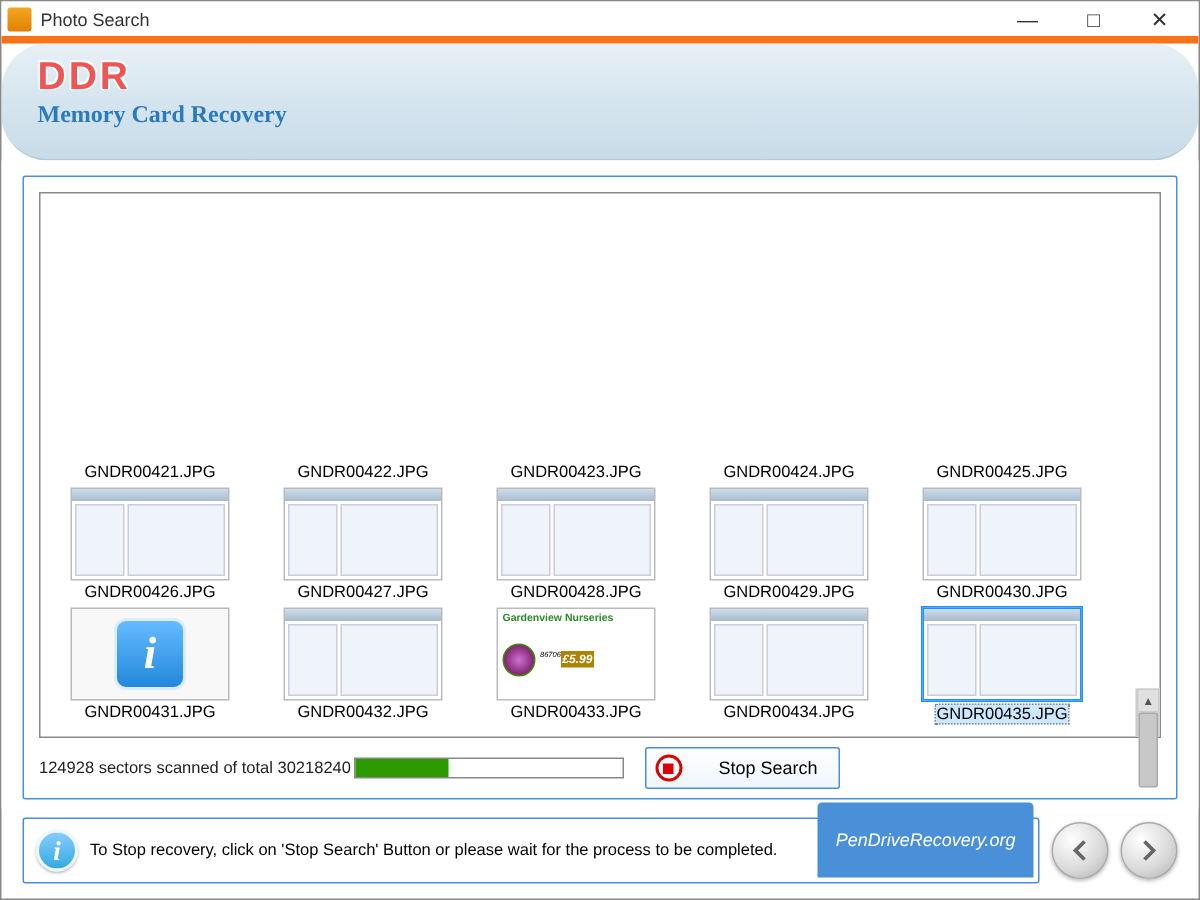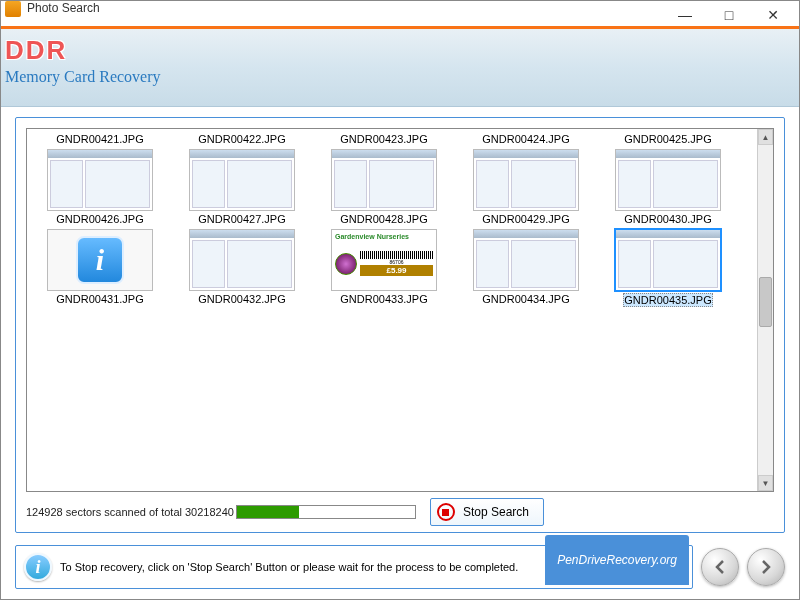--- a/index.html
+++ b/index.html
@@ -1,58 +1,58 @@
 <!DOCTYPE html>
 <html><head>
 <meta charset="utf-8">
 <style>
 * { box-sizing: border-box; margin: 0; padding: 0; }
 body { font-family: 'Segoe UI', Tahoma, sans-serif; font-size: 11px; background: #fff; width: 800px; height: 600px; overflow: hidden; }
 .window { width: 800px; height: 600px; border: 1px solid #888; display: flex; flex-direction: column; background: #fff; }
-.titlebar { height: 28px; background: #fff; display: flex; align-items: flex-start; padding: 0 4px; border-bottom: 3px solid #f97316; }
+.titlebar { height: 28px; background: #fff; display: flex; align-items: center; padding: 0 4px; border-bottom: 5px solid #f97316; }
 .titlebar .app-icon { width: 16px; height: 16px; background: linear-gradient(#f5a623, #e08000); border-radius: 2px; margin-right: 6px; }
 .titlebar .title { flex: 1; font-size: 12px; color: #333; }
 .titlebar .win-btn { width: 44px; height: 28px; display: flex; align-items: center; justify-content: center; font-size: 14px; color: #333; cursor: pointer; }
-.banner { height: 78px; background: linear-gradient(180deg, #e8f0f5 0%, #d5e5ef 50%, #c8dce8 100%); padding: 6px 4px; border-bottom: 1px solid #b0c8d8; position: relative; }
+.banner { height: 78px; background: linear-gradient(180deg, #e8f0f5 0%, #d5e5ef 50%, #c8dce8 100%); padding: 6px 24px; border-bottom: 1px solid #b0c8d8; position: relative; border-radius: 31px; }
 .banner .logo { font-family: Impact, sans-serif; font-size: 26px; letter-spacing: 2px; color: #e55; text-shadow: -1px -1px 0 #fff, 1px -1px 0 #fff, -1px 1px 0 #fff, 1px 1px 0 #fff; font-weight: bold; }
-.banner .subtitle { font-family: 'Comic Sans MS', cursive; font-size: 16px; color: #2a7ac0; font-weight: normal; margin-top: 2px; }
+.banner .subtitle { font-family: 'Comic Sans MS', cursive; font-size: 16px; color: #2a7ac0; font-weight: bold; margin-top: 2px; }
 .content { flex: 1; padding: 10px 14px 6px 14px; display: flex; flex-direction: column; background: #fff; }
 .results-panel { border: 1px solid #4a90d9; border-radius: 2px; flex: 1; display: flex; flex-direction: column; padding: 10px 10px 6px 10px; min-height: 0; }
-.grid-wrap { flex: 1; display: flex; border: 1px solid #888; min-height: 0; }
+.grid-wrap { flex: 1; display: flex; border: 1px solid #888; min-height: 0; align-items: flex-end; }
 .grid { flex: 1; overflow: auto; padding: 4px 6px; }
 .grid-row { display: flex; gap: 8px; margin-bottom: 4px; }
 .cell { width: 134px; display: flex; flex-direction: column; align-items: center; }
 .cell .thumb { width: 106px; height: 62px; border: 1px solid #bbb; background: #f8f8f8; display: flex; align-items: center; justify-content: center; margin-bottom: 2px; overflow: hidden; position: relative; }
 .cell .thumb.sel { border: 1px solid #1e90ff; box-shadow: 0 0 0 1px #1e90ff; }
 .cell .fname { font-size: 11px; text-align: center; white-space: nowrap; }
 .cell .fname.sel { border: 1px dotted #888; padding: 0 0; background: #cce8ff; }
 .thumb-app { width: 100%; height: 100%; background: #fff; display: flex; flex-direction: column; }
 .thumb-app .bar { height: 8px; background: linear-gradient(#cde, #abc); }
 .thumb-app .body { flex: 1; display: flex; padding: 2px; gap: 2px; }
 .thumb-app .panel { background: #eef4fa; border: 1px solid #ccd; }
 .thumb-app .panel.l { flex: 1; }
 .thumb-app .panel.r { flex: 2; }
 .thumb-info { width: 48px; height: 48px; background: linear-gradient(#6bf, #28d); border-radius: 8px; display: flex; align-items: center; justify-content: center; color: #fff; font-family: Georgia, serif; font-size: 30px; font-style: italic; font-weight: bold; border: 2px solid #def; }
 .thumb-card { width: 100%; height: 100%; background: #fff; padding: 3px; display: flex; flex-direction: column; font-size: 6px; }
 .thumb-card .t { color: #2a8a2a; font-weight: bold; font-size: 7px; }
 .thumb-card .row { display: flex; align-items: center; gap: 3px; flex: 1; }
 .thumb-card .flower { width: 22px; height: 22px; border-radius: 50%; background: radial-gradient(circle, #d070d0 0%, #8a3080 60%, #5a1050 100%); border: 1px solid #480; }
-.thumb-card .bc { flex: 1; display: flex; flex-direction: column; }
+.thumb-card .bc { flex: 1; display: flex; flex-direction: row; font-style: italic; }
 .thumb-card .lines { height: 8px; background: repeating-linear-gradient(90deg, #000 0 1px, transparent 1px 2px); }
 .thumb-card .price { background: #b08000; color: #fff; font-size: 8px; font-weight: bold; text-align: center; padding: 1px; }
 .scrollbar { width: 16px; background: #f0f0f0; border-left: 1px solid #ccc; position: relative; }
 .scrollbar .arrow { height: 16px; background: #e0e0e0; border: 1px solid #ccc; display: flex; align-items: center; justify-content: center; font-size: 8px; color: #555; }
 .scrollbar .track { height: calc(100% - 32px); position: relative; }
 .scrollbar .thumb-bar { position: absolute; left: 1px; right: 1px; top: 40%; height: 50px; background: #c8c8c8; border: 1px solid #aaa; border-radius: 2px; }
 .progress-area { margin-top: 6px; display: flex; flex-direction: row; align-items: center; gap: 2px; }
 .progress-line { display: flex; align-items: center; gap: 14px; }
 .progress-text { font-size: 11px; color: #222; }
 .progress-bar { width: 180px; height: 14px; border: 1px solid #888; background: #fff; position: relative; }
 .progress-fill { position: absolute; left: 0; top: 0; bottom: 0; width: 35%; background: #2d9b00; }
-.stop-btn { display: flex; align-items: center; gap: 8px; border: 1px solid #4a90d9; background: linear-gradient(#fff, #eef6fc); padding: 4px 14px 4px 6px; cursor: pointer; font-size: 12px; border-radius: 2px; }
+.stop-btn { display: flex; align-items: center; gap: 24px; border: 1px solid #4a90d9; background: linear-gradient(#fff, #eef6fc); padding: 4px 14px 4px 6px; cursor: pointer; font-size: 12px; border-radius: 2px; }
 .stop-btn .ico { width: 18px; height: 18px; border-radius: 50%; border: 2px solid #d00; display: flex; align-items: center; justify-content: center; }
 .stop-btn .ico::after { content: ''; width: 7px; height: 7px; background: #d00; }
 .hint-text { font-size: 11px; color: #222; }
 .footer { display: flex; align-items: center; gap: 8px; padding: 6px 14px 10px 14px; position: relative; }
 .footer-panel { flex: 1; border: 1px solid #4a90d9; border-radius: 2px; padding: 6px 8px; display: flex; align-items: center; gap: 8px; min-height: 44px; }
 .info-icon { width: 28px; height: 28px; border-radius: 50%; background: linear-gradient(#8cf, #3ad); border: 2px solid #eef8ff; display: flex; align-items: center; justify-content: center; color: #fff; font-family: Georgia, serif; font-style: italic; font-weight: bold; font-size: 18px; box-shadow: 0 1px 2px rgba(0,0,0,0.3); }
 .nav-btn { width: 38px; height: 38px; border-radius: 50%; background: radial-gradient(circle at 35% 30%, #fff, #d8d8d8 60%, #b0b0b0); border: 1px solid #aaa; display: flex; align-items: center; justify-content: center; cursor: pointer; box-shadow: 0 1px 3px rgba(0,0,0,0.3); }
 .nav-btn svg { width: 16px; height: 16px; }
 .watermark { position: absolute; right: 110px; bottom: 14px; background: #4a90d9; color: #fff; font-size: 12px; font-style: italic; padding: 18px 12px; border-radius: 3px 3px 0 0; }
 </style>

